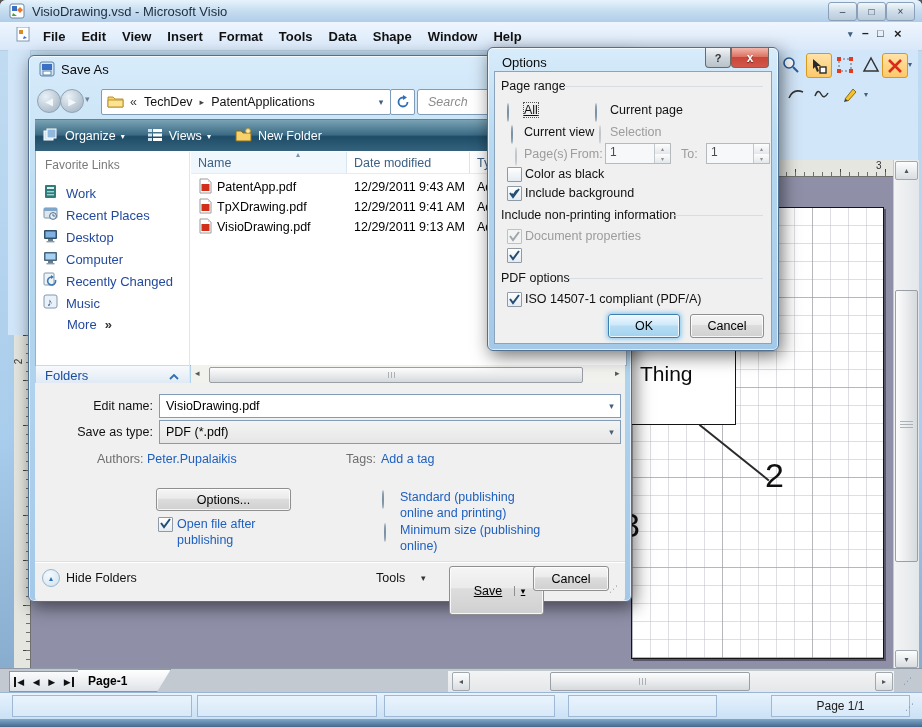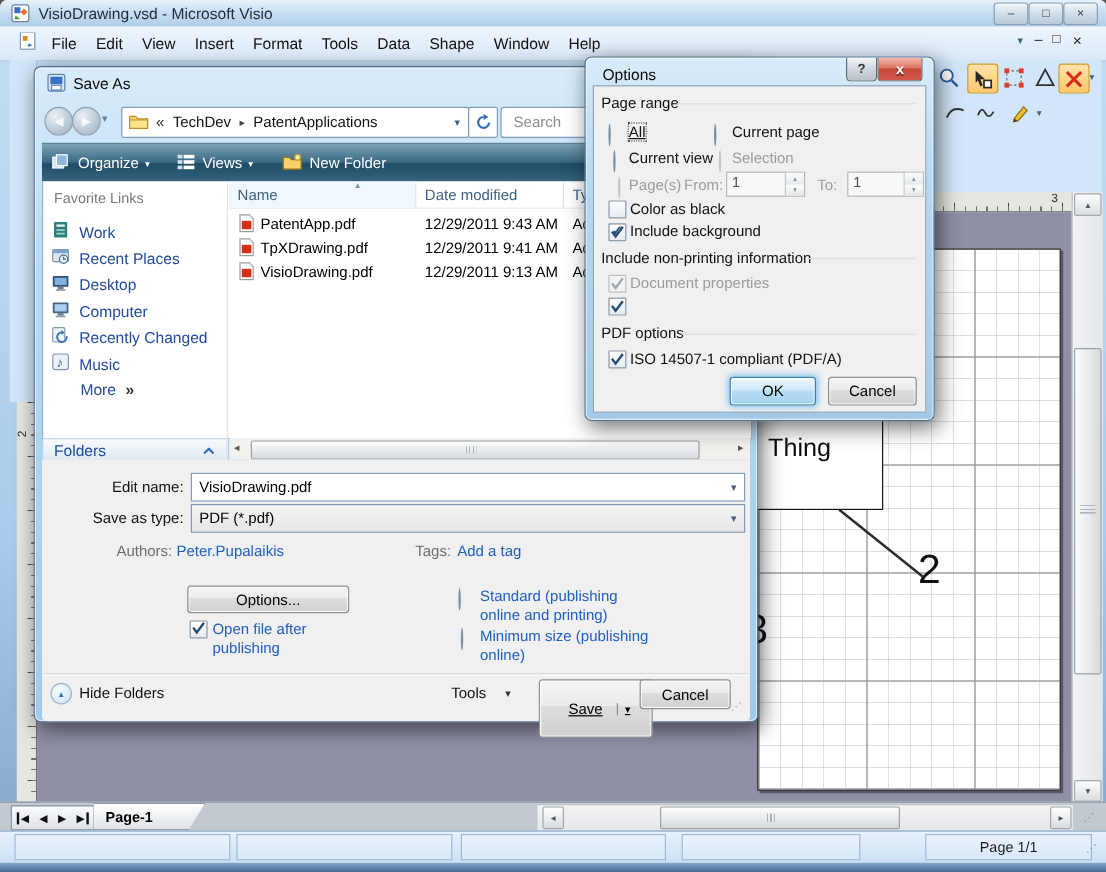--- a/index.html
+++ b/index.html
@@ -108,21 +108,21 @@
           <path d="M11 4 L14 7 L11 10 L8 7 Z" fill="#e8762c"></path>
           <path d="M4 10 L8 13 L3 13 Z" fill="#4ba03c"></path>
         </svg>
     </span>
     <span class="abs" style="left:32px;top:4px;">VisioDrawing.vsd - Microsoft Visio</span>
     <span class="abs winbtn" style="left:826px;top:2px;">–</span>
     <span class="abs winbtn" style="left:855px;top:2px;">□</span>
     <span class="abs winbtn" style="left:884px;top:2px;">×</span>
   </div>
 
-  <div class="abs menubar" style="left:0;top:22px;">
+  <div class="abs menubar" style="left:0;top:22px;font-weight:bold;">
     <span style="margin:0 4px 0 16px;">
       <svg width="15" height="15">
           <rect x="1" y="0" width="12" height="14" fill="#fff" stroke="#8098b0"></rect>
           <rect x="3" y="3" width="4" height="4" fill="#d98a2b"></rect>
           <path d="M8 9 L11 11 L7 12 Z" fill="#3b6fc4"></path>
         </svg>
     </span>
     <span class="menuitem">File</span>
     <span class="menuitem">Edit</span>
     <span class="menuitem">View</span>
@@ -267,21 +267,21 @@
       <span>PatentApplications</span>
       <span class="caret" style="margin-left:auto;font-size:9px;color:#41607e;width:18px;text-align:center;">▾</span>
     </div>
     <div class="abs crumb" style="left:361px;top:33px;width:23px;height:24px;justify-content:center;">
       <svg width="14" height="14">
           <path d="M11.5 7 A4.5 4.5 0 1 1 7 2.5" fill="none" stroke="#2f6fb5" stroke-width="1.8"></path>
           <path d="M7 0 L11 2.5 L7 5 Z" fill="#2f6fb5"></path>
         </svg>
     </div>
     <div class="abs crumb" style="left:388px;top:33px;width:116px;height:24px;border-radius:3px;">
-      <span style="color:#8c8c8c;margin-left:10px;">Search</span>
+      <span style="font-style:italic;color:#8c8c8c;margin-left:10px;">Search</span>
     </div>
 
     
     <div class="abs cmdbar" style="left:6px;top:63px;width:590px;height:32px;">
       <span style="margin-left:8px;">
         <svg width="16" height="16">
             <rect x="1" y="4" width="9" height="9" fill="#cfe2f2" stroke="#fff"></rect>
             <rect x="4" y="2" width="9" height="9" fill="#8fb8dc" stroke="#fff"></rect>
           </svg>
       </span>

